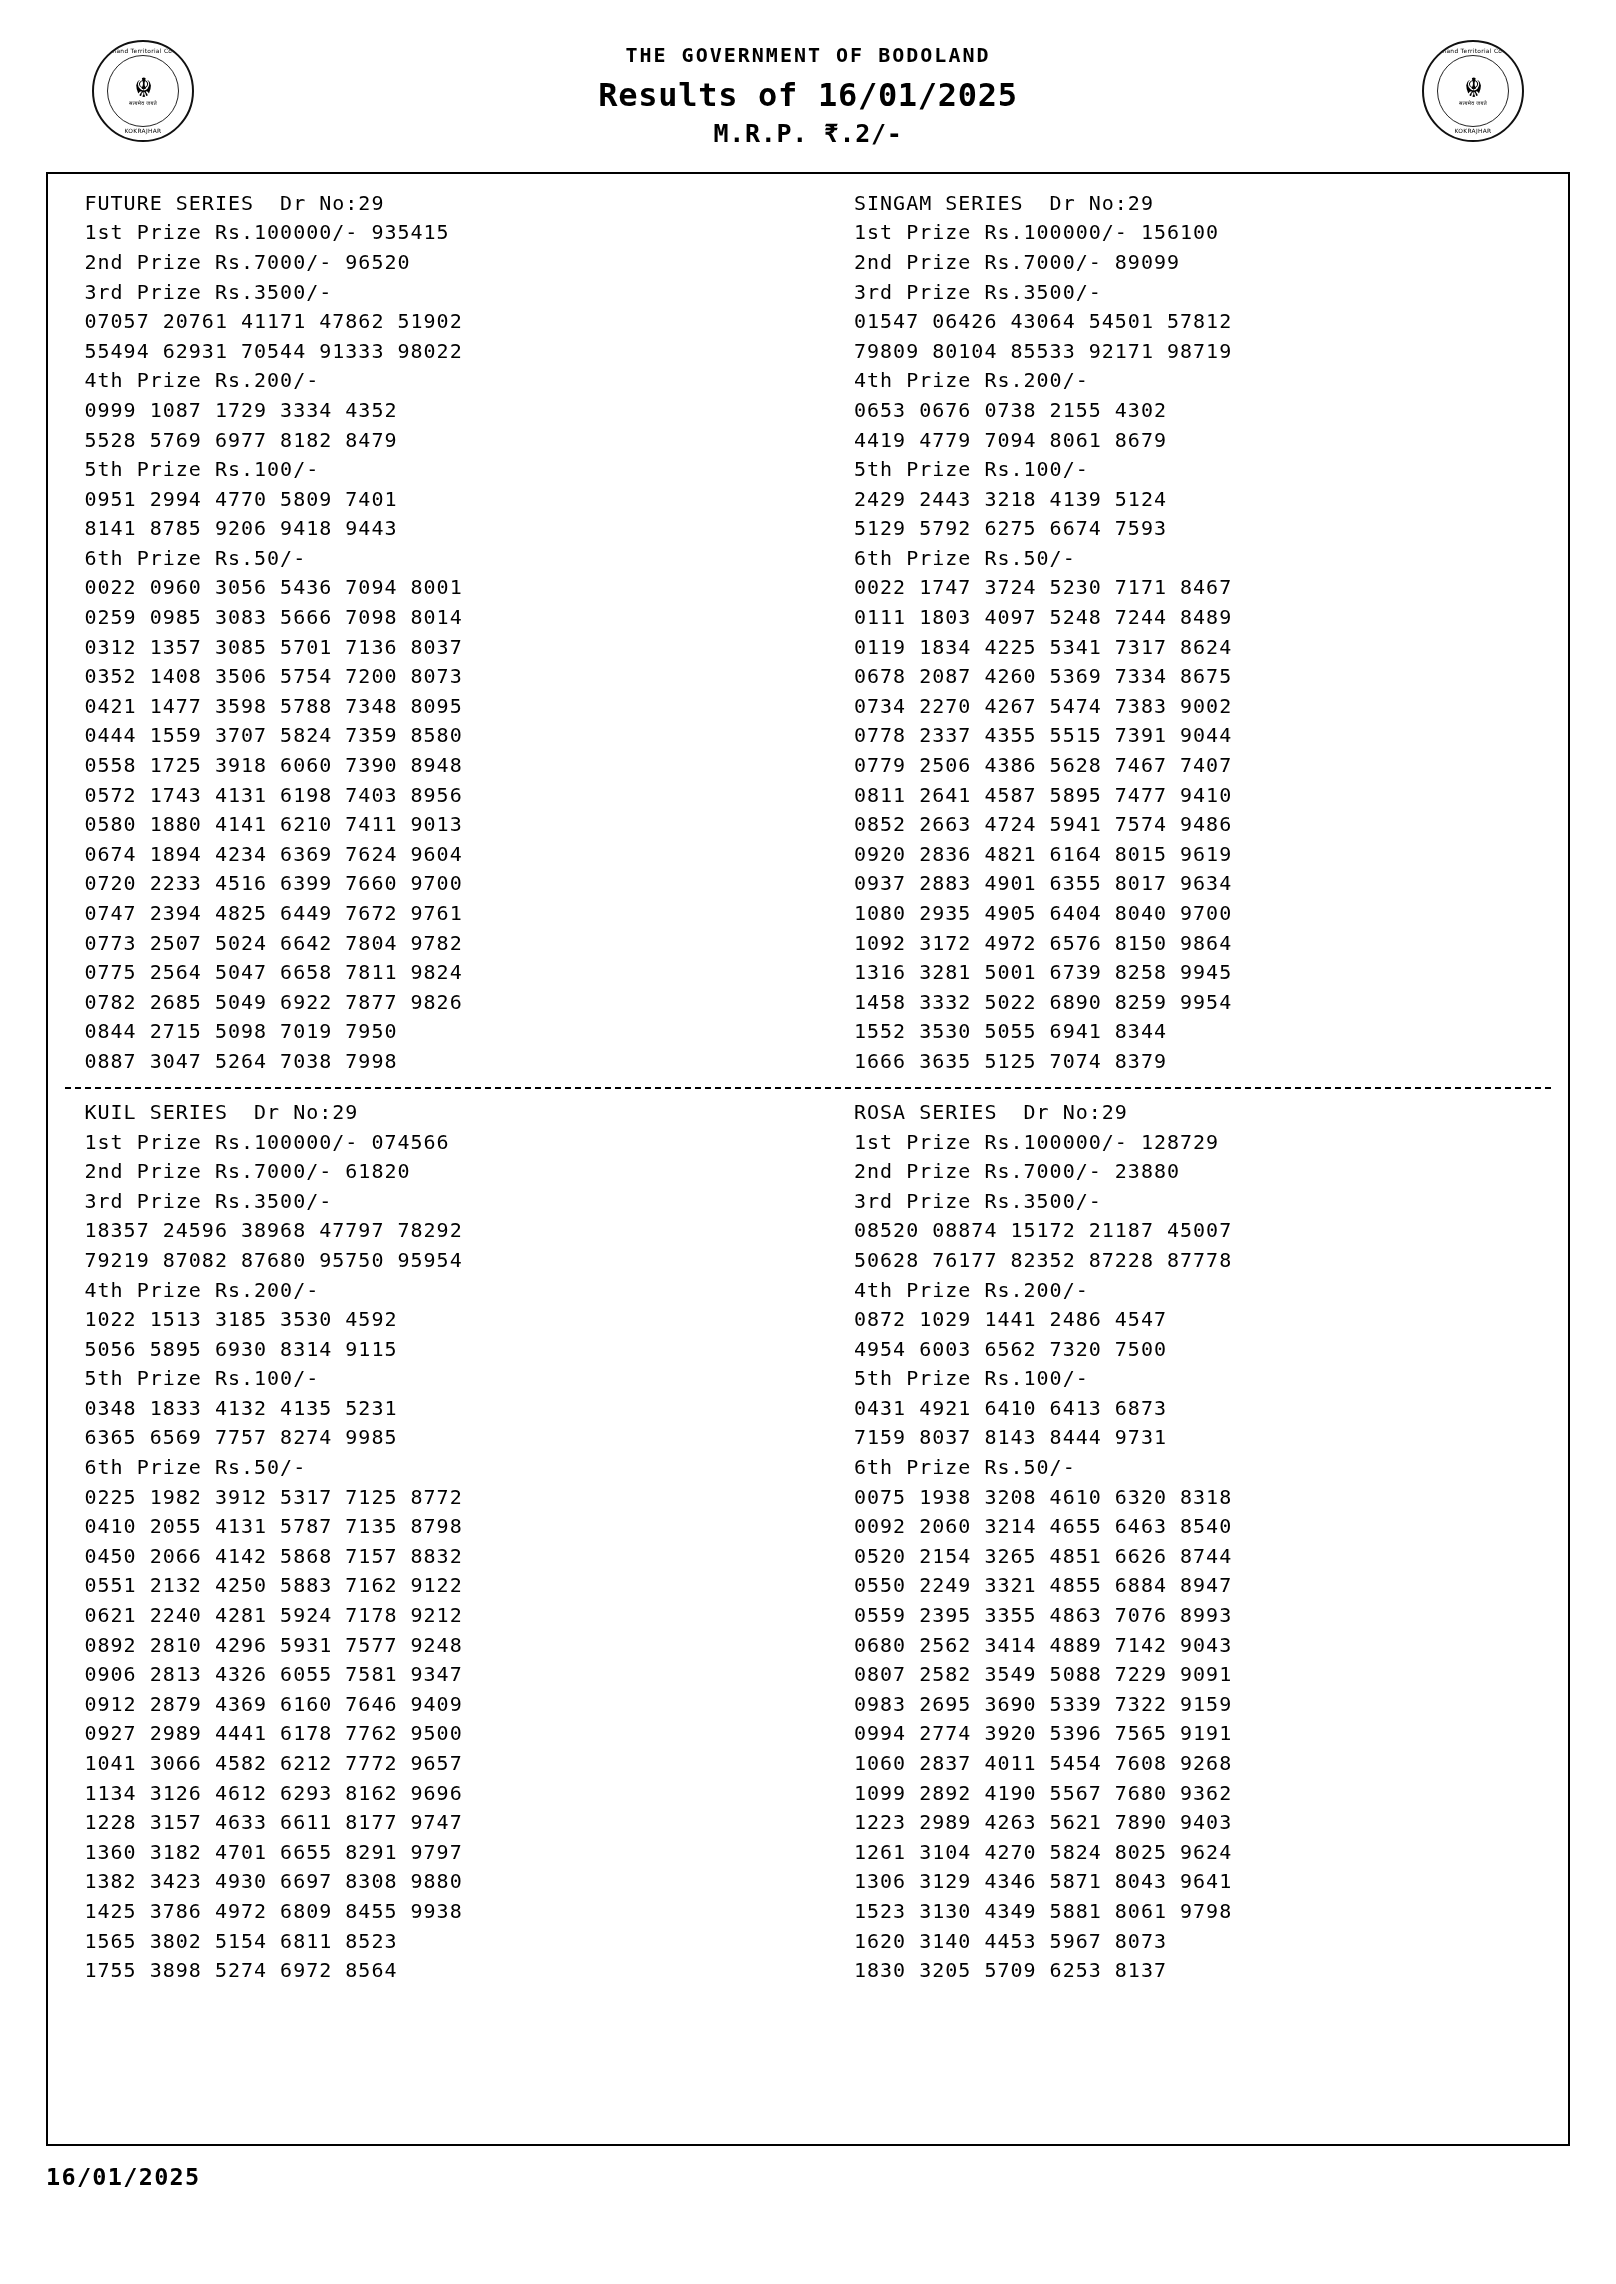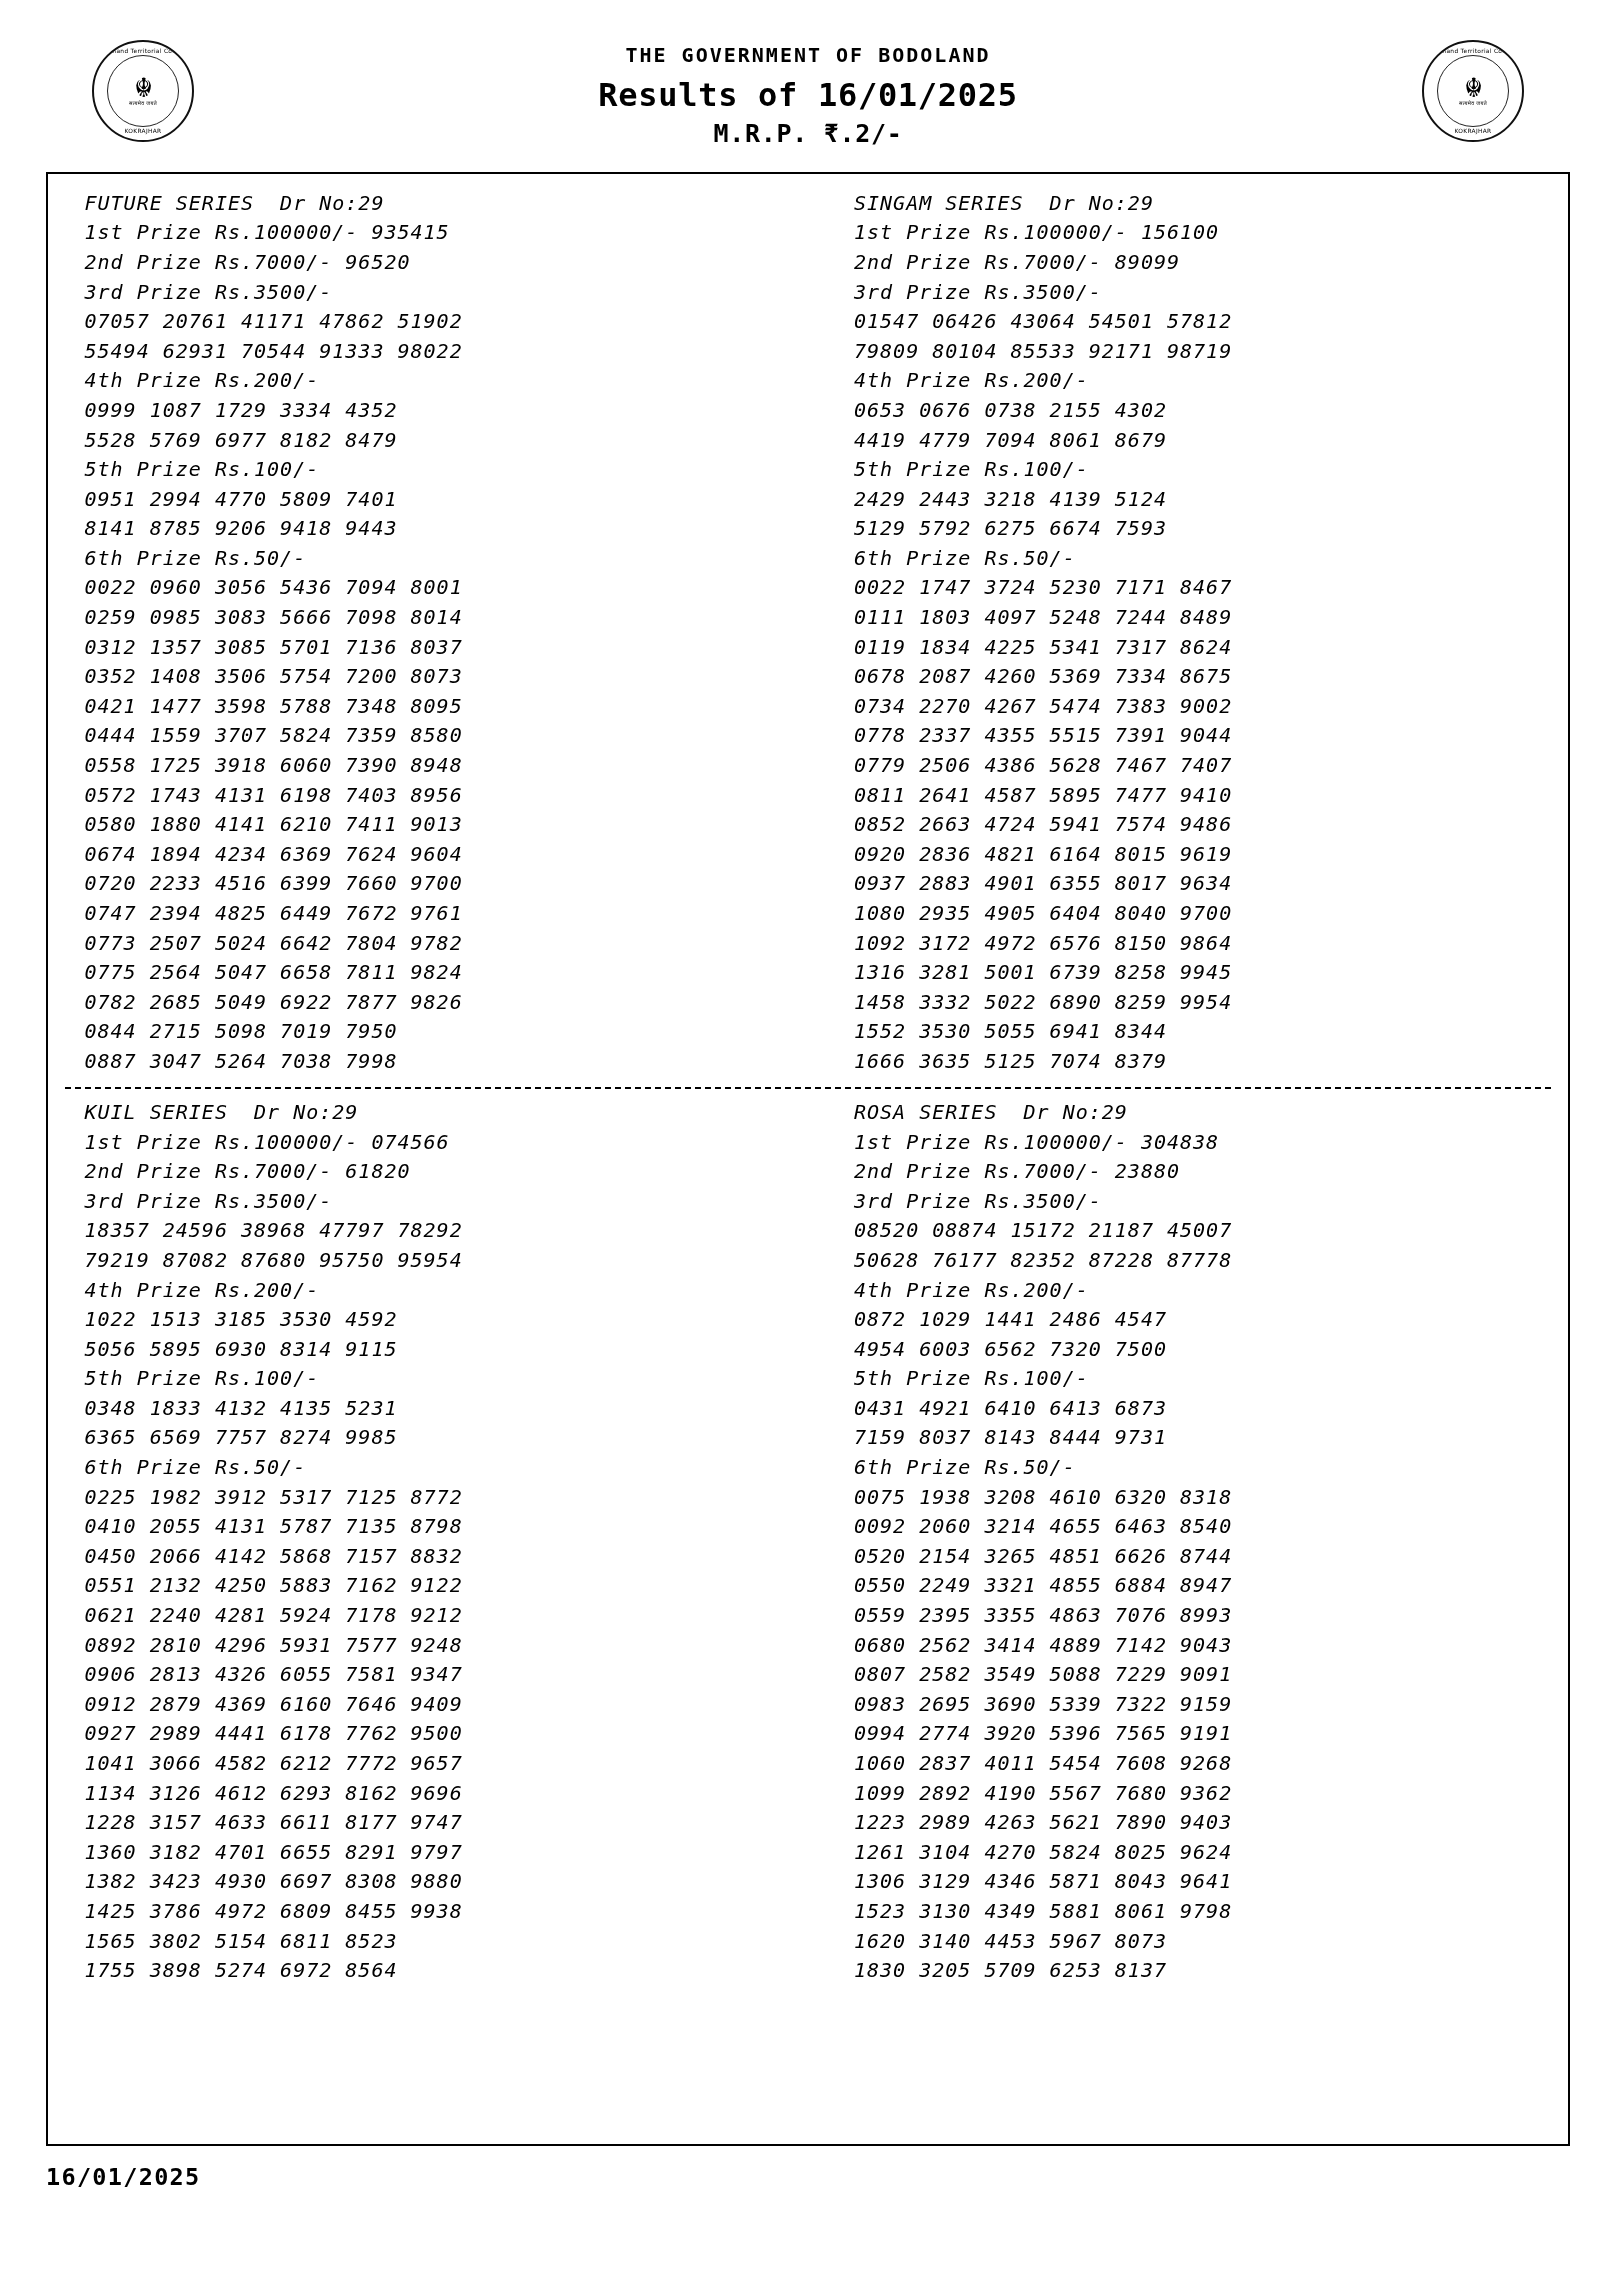--- a/index.html
+++ b/index.html
@@ -97,21 +97,20 @@
   }
 
   
   .results-box {
     border: 2.6px solid #000;
     margin-top: 11.7px;
     height: 1974px;
     box-sizing: border-box;
     padding: 14.3px 17px 6.5px 17px;
     position: relative;
-    font-style: italic;
   }
   .half {
     display: flex;
     flex-direction: row;
   }
   .col {
     width: 50%;
     box-sizing: border-box;
     padding-left: 19.5px;
   }
@@ -276,21 +275,21 @@
         <div class="line">1228 3157 4633 6611 8177 9747</div>
         <div class="line">1360 3182 4701 6655 8291 9797</div>
         <div class="line">1382 3423 4930 6697 8308 9880</div>
         <div class="line">1425 3786 4972 6809 8455 9938</div>
         <div class="line">1565 3802 5154 6811 8523</div>
         <div class="line">1755 3898 5274 6972 8564</div>
       </div>
 
       <div class="col right">
         <div class="series-title">ROSA SERIES  Dr No:29</div>
-        <div class="line">1st Prize Rs.100000/- 304838</div>
+        <div class="line">1st Prize Rs.100000/- 128729</div>
         <div class="line">2nd Prize Rs.7000/- 23880</div>
         <div class="line">3rd Prize Rs.3500/-</div>
         <div class="line">08520 08874 15172 21187 45007</div>
         <div class="line">50628 76177 82352 87228 87778</div>
         <div class="line">4th Prize Rs.200/-</div>
         <div class="line">0872 1029 1441 2486 4547</div>
         <div class="line">4954 6003 6562 7320 7500</div>
         <div class="line">5th Prize Rs.100/-</div>
         <div class="line">0431 4921 6410 6413 6873</div>
         <div class="line">7159 8037 8143 8444 9731</div>

